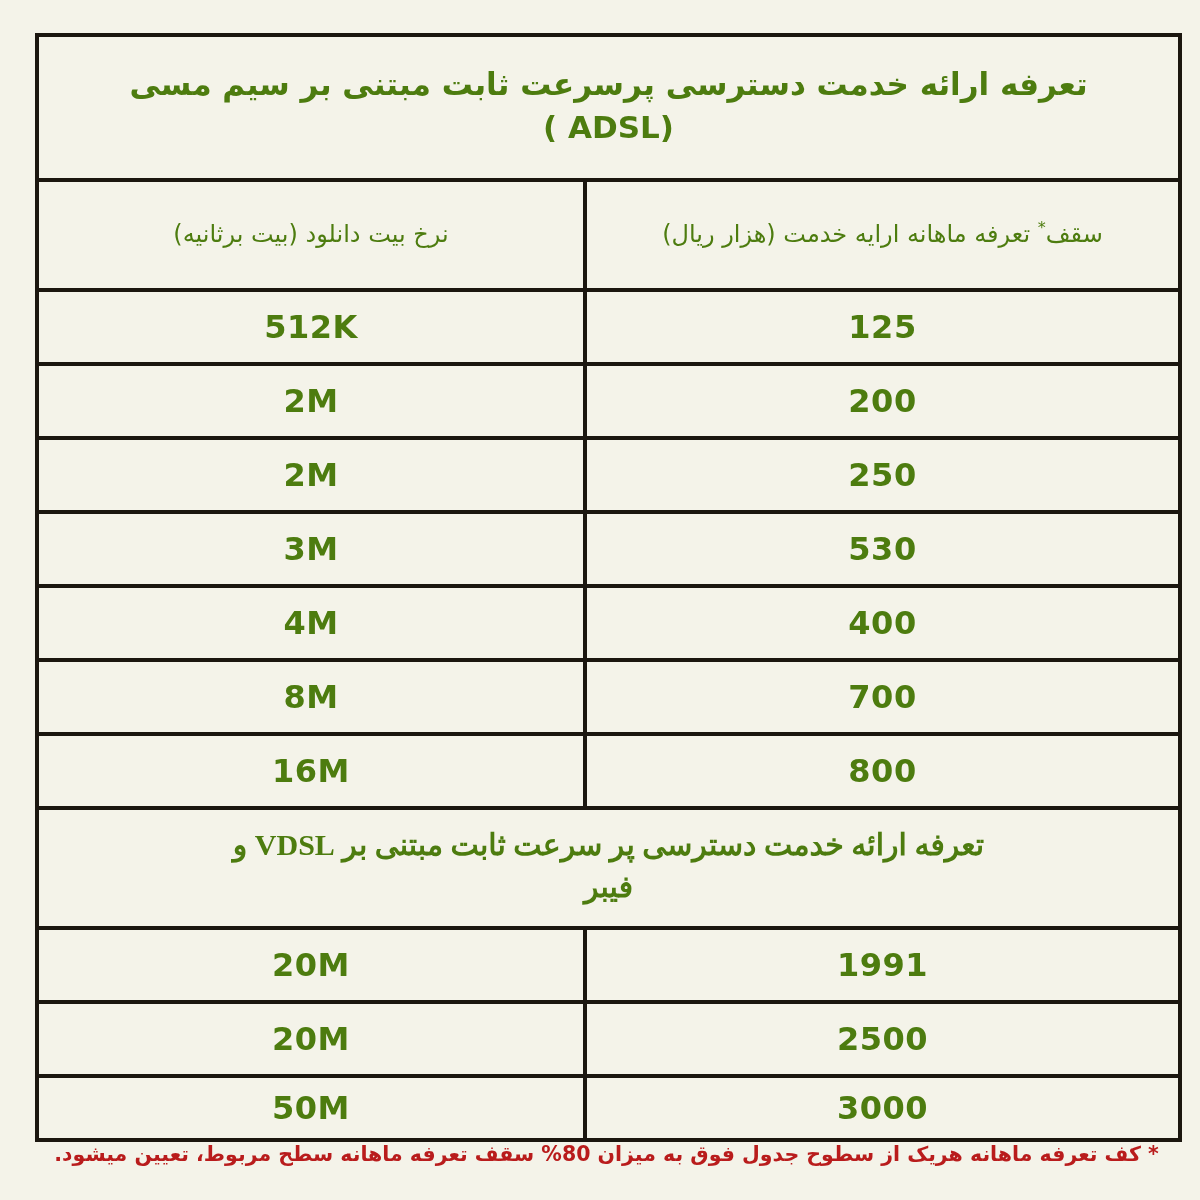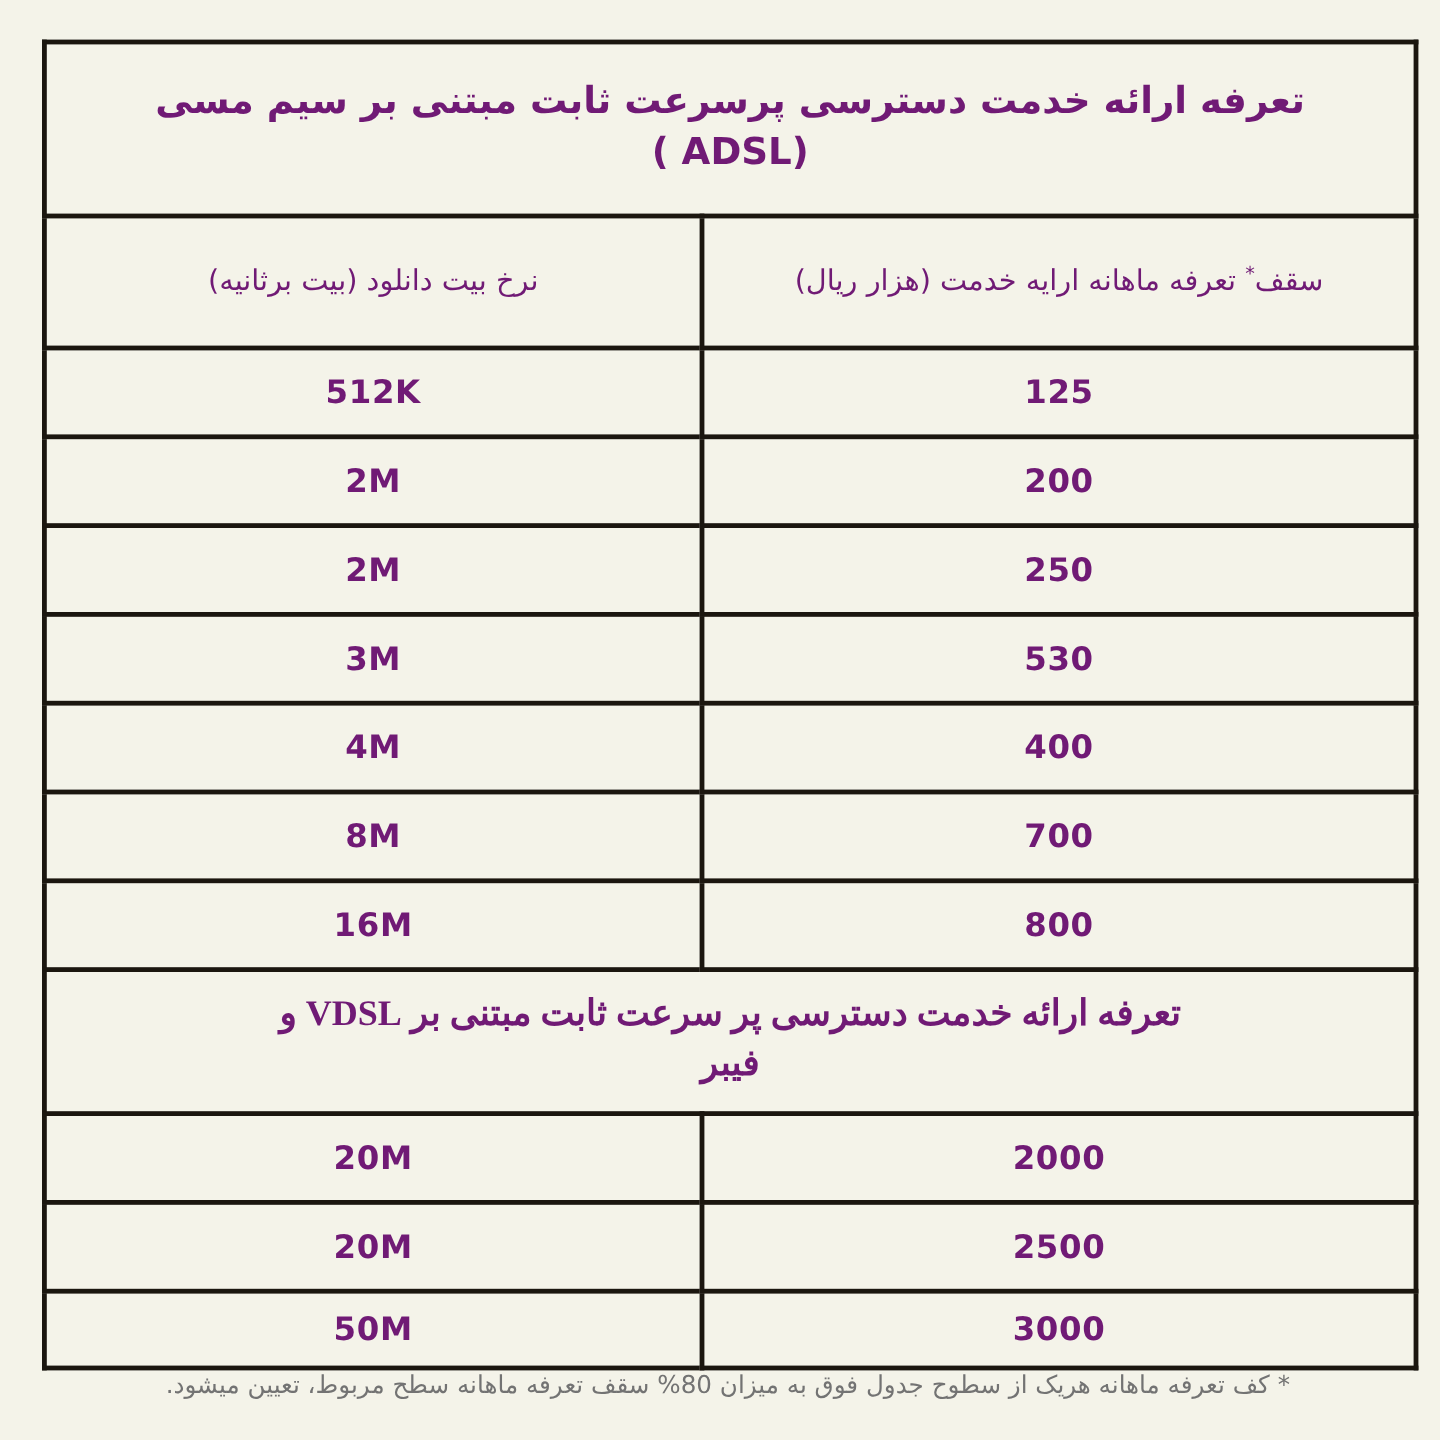--- a/index.html
+++ b/index.html
@@ -31,21 +31,21 @@
     border-collapse: collapse;
     table-layout: fixed;
     background: #f4f3e9;
   }
 
   .tariff-table td {
     border: 4px solid #1b160f;
     background: #f4f3e9;
     text-align: center;
     vertical-align: middle;
-    color: #701a75;
+    color: #4d7c0f;
     padding: 0 10px;
     box-sizing: border-box;
   }
 
   
   col.col-price { width: 595px; }
   col.col-rate  { width: 548px; }
 
   
   .section-title-cell {
@@ -87,39 +87,39 @@
   }
   .star-sup {
     font-size: 16px;
     vertical-align: super;
     line-height: 0;
   }
 
   
   .data-cell {
     height: 74px;
-    font-size: 27px;
+    font-size: 32px;
     font-weight: bold;
     direction: ltr;
     letter-spacing: 0.5px;
   }
 
   .data-row-last .data-cell { height: 64px; }
 
   
   .footnote {
     position: absolute;
     left: 35px;
     top: 1142px;
     width: 1143px;
     text-align: center;
     direction: rtl;
     font-size: 20.5px;
-    font-weight: normal;
-    color: #737373;
+    font-weight: bold;
+    color: #b91c1c;
     line-height: 1.25;
     white-space: nowrap;
   }
 </style>
 </head>
 <body>
 
 <div class="page">
 
   <table class="tariff-table">
@@ -175,21 +175,21 @@
       </tr>
 
       <tr>
         <td class="vdsl-title-cell" colspan="2">
           <div class="title-line">تعرفه ارائه خدمت دسترسی پر سرعت ثابت مبتنی بر VDSL و</div>
           <div class="title-line title-line-2">فیبر</div>
         </td>
       </tr>
 
       <tr>
-        <td class="data-cell">2000</td>
+        <td class="data-cell">1991</td>
         <td class="data-cell">20M</td>
       </tr>
       <tr>
         <td class="data-cell">2500</td>
         <td class="data-cell">20M</td>
       </tr>
       <tr class="data-row-last">
         <td class="data-cell">3000</td>
         <td class="data-cell">50M</td>
       </tr>

